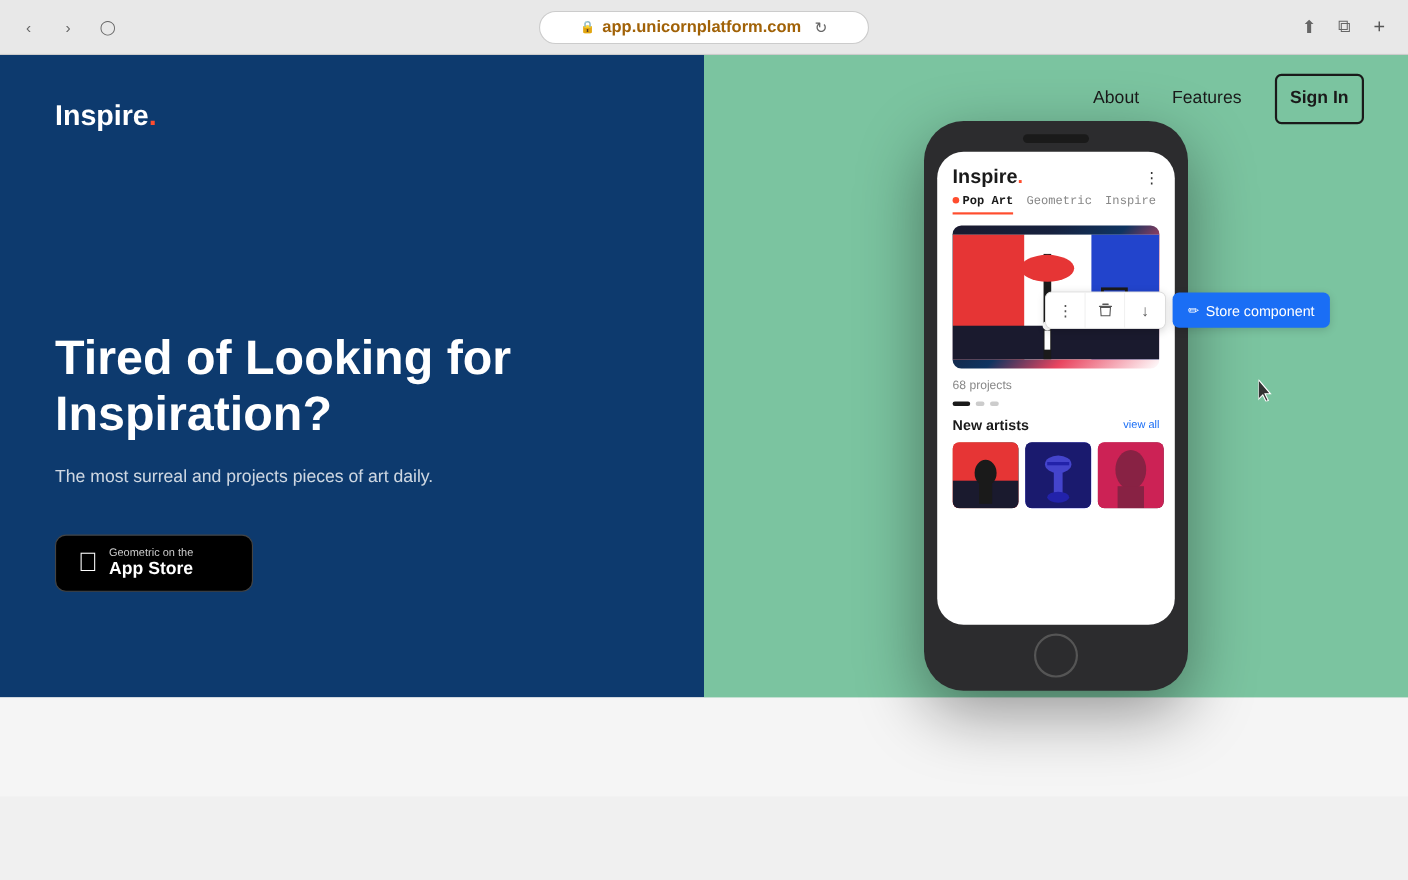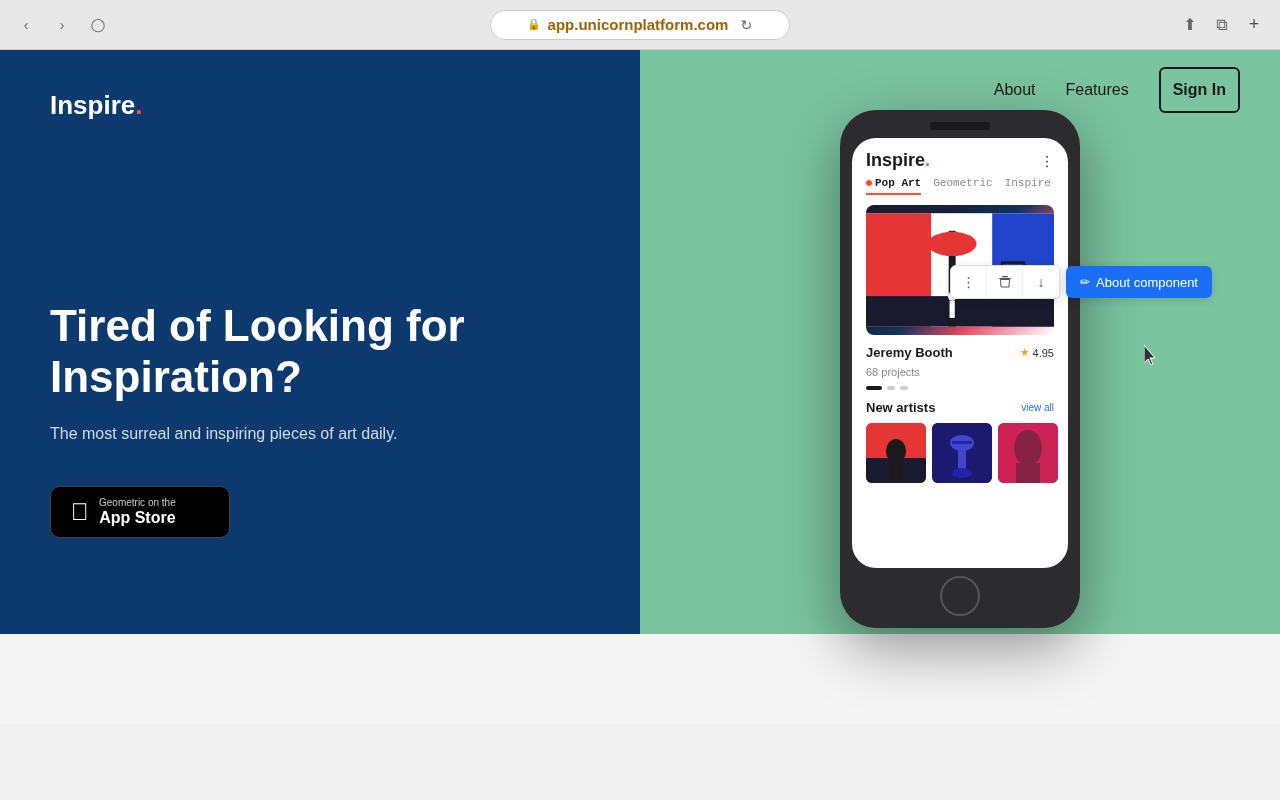--- a/index.html
+++ b/index.html
@@ -465,21 +465,21 @@
 
   <div class="hero-section">
 
     <div class="hero-left">
       <div class="logo">
         <span>Inspire</span><span class="logo-dot">.</span>
       </div>
 
       <div class="hero-text-area">
         <h1 class="hero-heading">Tired of Looking for Inspiration?</h1>
-        <p class="hero-subtext">The most surreal and inspiring pieces of art daily.</p>
+        <p class="hero-subtext">The most surreal and projects pieces of art daily.</p>
 
         <a class="app-store-btn">
           <span class="app-store-icon"></span>
           <div class="app-store-text-group">
             <span class="app-store-available">Geometric on the</span>
             <span class="app-store-name">App Store</span>
           </div>
         </a>
       </div>
     </div>
@@ -529,27 +529,20 @@
                 <ellipse cx="99" cy="35" rx="28" ry="14" fill="#e63535"></ellipse>
 
                 <ellipse cx="99" cy="95" rx="5" ry="5" fill="#fff"></ellipse>
                 <rect x="96" y="100" width="6" height="20" fill="#fff"></rect>
 
                 <rect x="155" y="55" width="28" height="40" fill="#1a1a1a"></rect>
                 <rect x="158" y="58" width="22" height="34" fill="#2244cc"></rect>
               </svg>
             </div>
 
-            <div class="screen-artist-row">
-              <span class="artist-name">Jeremy Booth</span>
-              <div class="artist-rating">
-                <span class="star-icon">★</span>
-                <span>4.95</span>
-              </div>
-            </div>
             <div class="artist-projects">68 projects</div>
 
             <div class="dots-row">
               <div class="dot"></div>
               <div class="dot inactive"></div>
               <div class="dot inactive"></div>
             </div>
 
             <div class="screen-section-header">
               <span class="section-title">New artists</span>
@@ -597,21 +590,21 @@
             <svg width="14" height="14" viewBox="0 0 14 14" fill="none" xmlns="http://www.w3.org/2000/svg">
               <rect x="1" y="3" width="12" height="1.2" rx="0.6" fill="#555"></rect>
               <rect x="4" y="1" width="6" height="1.2" rx="0.6" fill="#555"></rect>
               <path d="M2.5 4.5L3 12h8l0.5-7.5H2.5z" stroke="#555" stroke-width="1" fill="none"></path>
             </svg>
           </button>
           <button class="toolbar-btn" title="Move down">↓</button>
         </div>
         <button class="edit-btn">
           <span style="font-size:12px;">✏</span>
-          <span>About component</span>
+          <span>Store component</span>
         </button>
       </div>
 
       <div class="cursor">
         <svg width="16" height="20" viewBox="0 0 16 20">
           <path d="M0 0 L0 18 L4 14 L7 20 L9 19 L6 13 L11 13 Z" fill="#333" stroke="#fff" stroke-width="1"></path>
         </svg>
       </div>
 
     </div>

